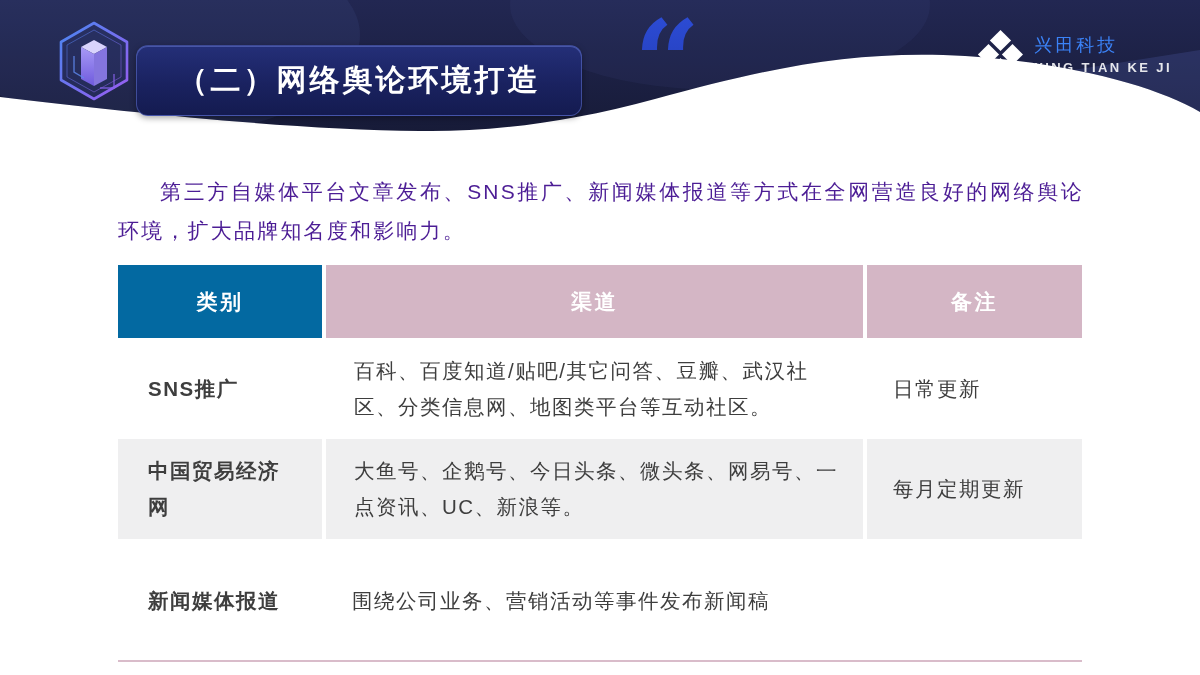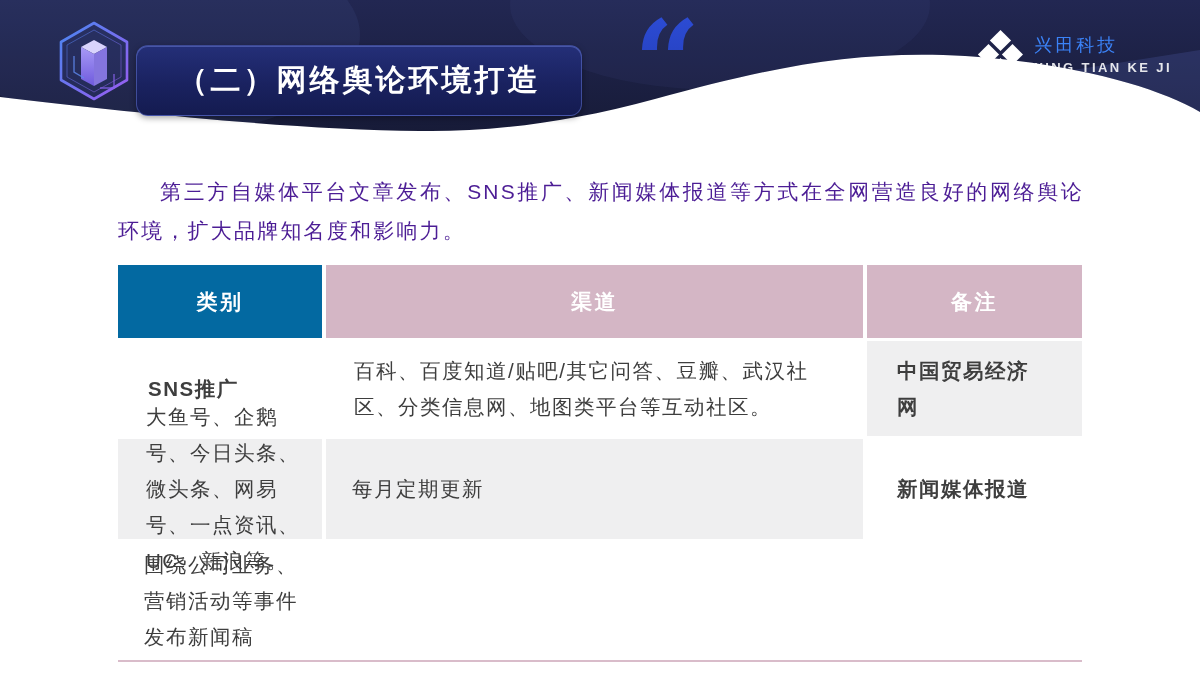--- a/index.html
+++ b/index.html
@@ -138,20 +138,21 @@
   <p class="intro">第三方自媒体平台文章发布、SNS推广、新闻媒体报道等方式在全网营造良好的网络舆论环境，扩大品牌知名度和影响力。</p>
 
   <div class="table">
 
     <div class="cell th th-dark">类别</div>
     <div class="cell th th-pink">渠道</div>
     <div class="cell th th-pink">备注</div>
 
     <div class="cell c-cat">SNS推广</div>
     <div class="cell c-chan">百科、百度知道/贴吧/其它问答、豆瓣、武汉社区、分类信息网、地图类平台等互动社区。</div>
+    <div class="cell c-note">日常更新</div>
 
     <div class="cell c-cat row-alt">中国贸易经济网</div>
     <div class="cell c-chan row-alt">大鱼号、企鹅号、今日头条、微头条、网易号、一点资讯、UC、新浪等。</div>
     <div class="cell c-note row-alt">每月定期更新</div>
 
     <div class="cell c-cat">新闻媒体报道</div>
     <div class="cell c-note">围绕公司业务、营销活动等事件发布新闻稿</div>
   </div>
 
   <div class="bottom-line"></div>

